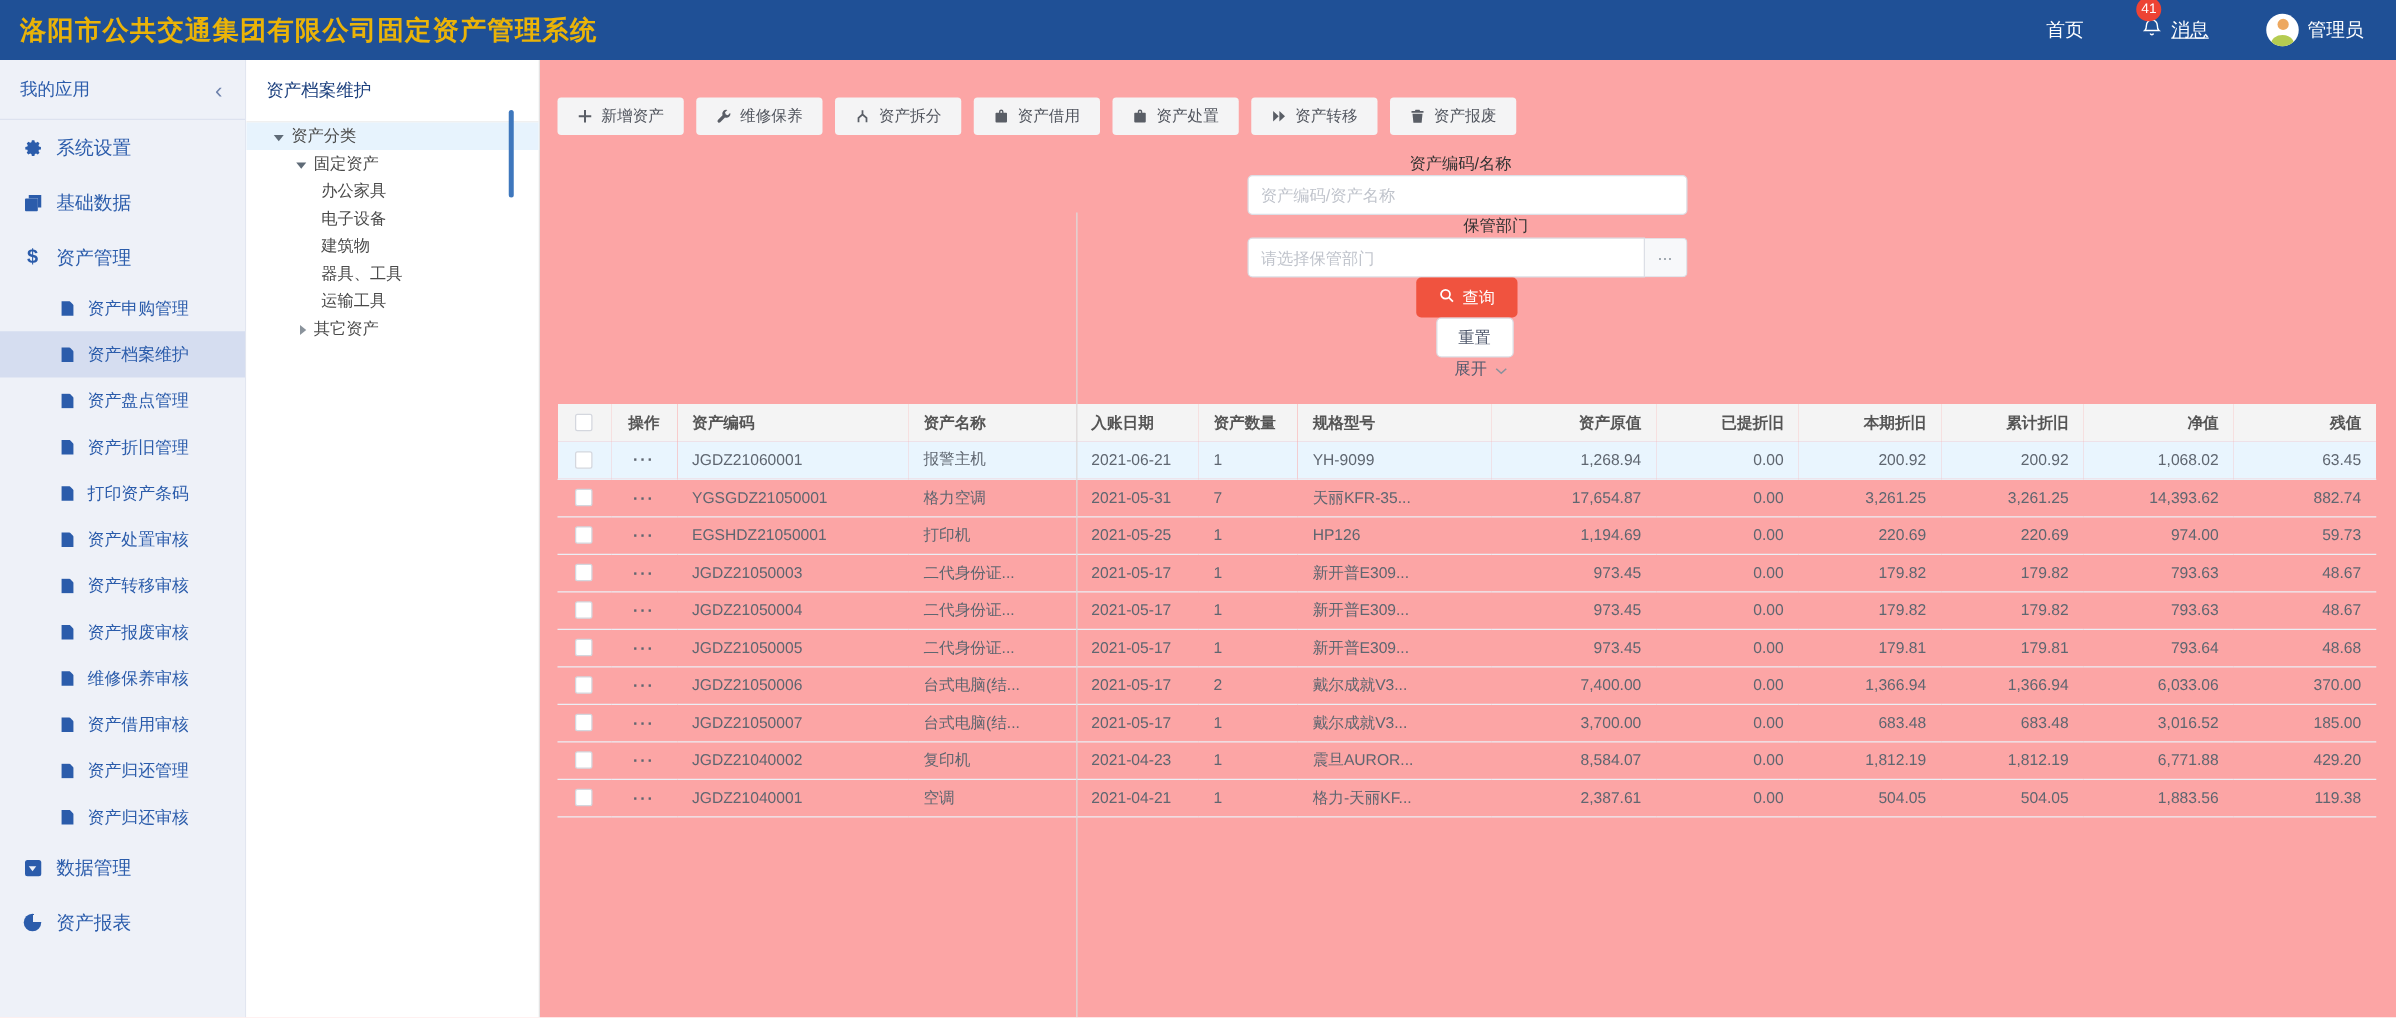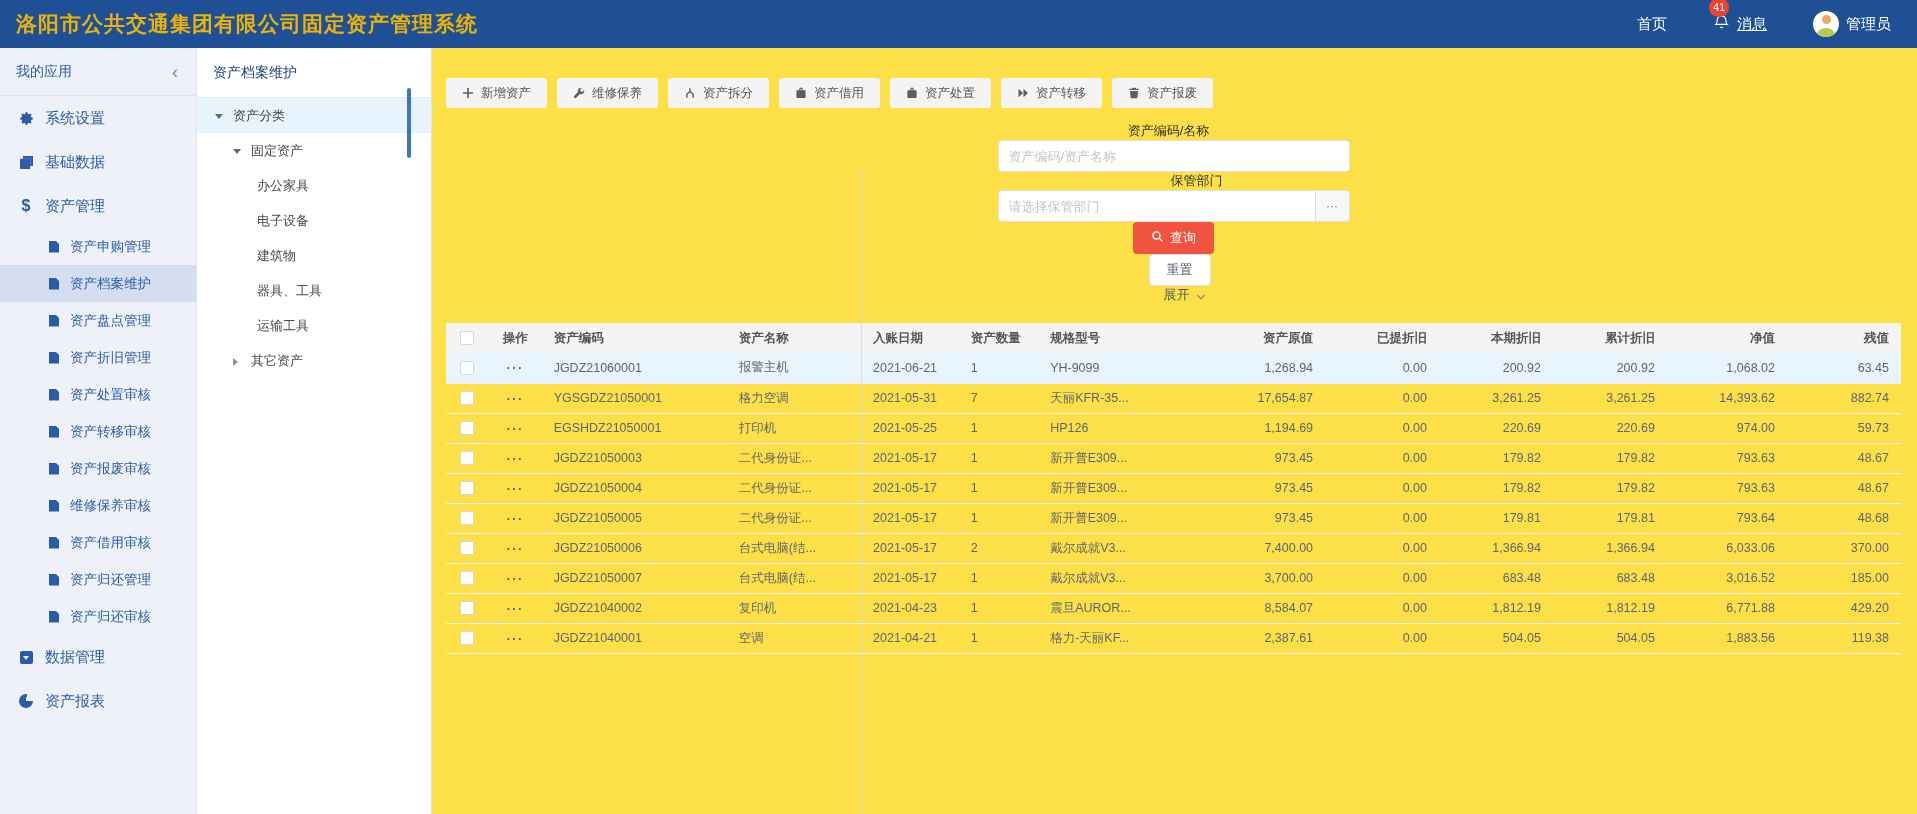--- a/index.html
+++ b/index.html
@@ -31,32 +31,32 @@
   .side-ic svg { width:15px; height:15px; fill:#2b5cab; }
   .ic-dollar { font-weight:bold; font-size:16px; color:#2b5cab; }
   .ic-doc { display:inline-block; width:10px; height:12px; background:#2b5cab; clip-path:polygon(0 0,65% 0,100% 30%,100% 100%,0 100%); }
   .ic-data { display:inline-block; width:13px; height:13px; background:#2b5cab; border-radius:2px; position:relative; }
   .ic-data::after { content:''; position:absolute; left:3px; top:5px; border-left:3.5px solid transparent; border-right:3.5px solid transparent; border-top:4.5px solid #eef1f8; }
   .ic-pie { display:inline-block; width:14px; height:14px; border-radius:50%; background:conic-gradient(from 8deg,#eef1f8 0 80deg,#2b5cab 80deg 360deg); }
 
   
   .tree-panel { width:235px; background:#fff; border-right:1px solid #e3e3e3; flex-shrink:0; position:relative; overflow:hidden; }
   .tree-title { height:50px; display:flex; align-items:center; padding:0 16px; color:#1b3f7d; font-size:14px; border-bottom:1px solid #ececec; white-space:nowrap; }
-  .tree-node { height:35px; display:flex; align-items:center; font-size:13px; color:#4a4a4a; cursor:pointer; white-space:nowrap; }
+  .tree-node { height:22px; display:flex; align-items:center; font-size:13px; color:#4a4a4a; cursor:pointer; white-space:nowrap;text-align:right; }
   .tree-node.lvl1 { padding-left:18px; }
   .tree-node.lvl2 { padding-left:36px; }
   .tree-node.lvl3 { padding-left:42px; }
   .tree-node.selected { background:#e7f3fd; }
   .caret { display:inline-block; width:12px; margin-right:6px; }
   .caret.down::before { content:''; display:inline-block; border-left:4.5px solid transparent; border-right:4.5px solid transparent; border-top:5.5px solid #5f6b77; vertical-align:middle; }
   .caret.right::before { content:''; display:inline-block; border-top:4.5px solid transparent; border-bottom:4.5px solid transparent; border-left:5.5px solid #8a939c; vertical-align:middle; }
   .tree-scroll-thumb { position:absolute; top:40px; right:20px; width:4px; height:70px; border-radius:2px; background:#3e77bd; }
 
   
-  .main { flex:1; background:#fde047; padding:30px 16px 0 14px; position:relative; overflow:hidden; }
+  .main { flex:1; background:#fca5a5; padding:30px 16px 0 14px; position:relative; overflow:hidden; }
   .toolbar { display:flex; gap:10px; }
   .tbtn { display:flex; align-items:center; gap:7px; background:#f4f4f5; border:none; border-radius:3px; height:30px; padding:0 16px; font-size:12.5px; color:#51555e; cursor:pointer; white-space:nowrap; }
   .tbtn svg { width:12px; height:12px; fill:#5a5e66; }
 
   .filterbar { display:flex; align-items:center; margin-top:14px; font-size:13px; color:#333;flex-direction:column; }
   .filterbar label { margin-right:10px; white-space:nowrap; }
   .inp { height:32px; border:1px solid #dcdfe6; border-radius:4px; padding:0 10px; font-size:13px; color:#333; outline:none; font-family:inherit; }
   .inp::placeholder { color:#c0c4cc; }
   .inp-code { width:352px; }
   .dept-label { margin-left:56px; }
@@ -152,20 +152,26 @@
             <span class="side-ic">
               <span class="ic-doc"></span>
             </span>
             <span>资产盘点管理</span>
           </div>
           <div class="side-item side-sub">
             <span class="side-ic">
               <span class="ic-doc"></span>
             </span>
             <span>资产折旧管理</span>
+          </div>
+          <div class="side-item side-sub">
+            <span class="side-ic">
+              <span class="ic-doc"></span>
+            </span>
+            <span>打印资产条码</span>
           </div>
           <div class="side-item side-sub">
             <span class="side-ic">
               <span class="ic-doc"></span>
             </span>
             <span>资产处置审核</span>
           </div>
           <div class="side-item side-sub">
             <span class="side-ic">
               <span class="ic-doc"></span>

